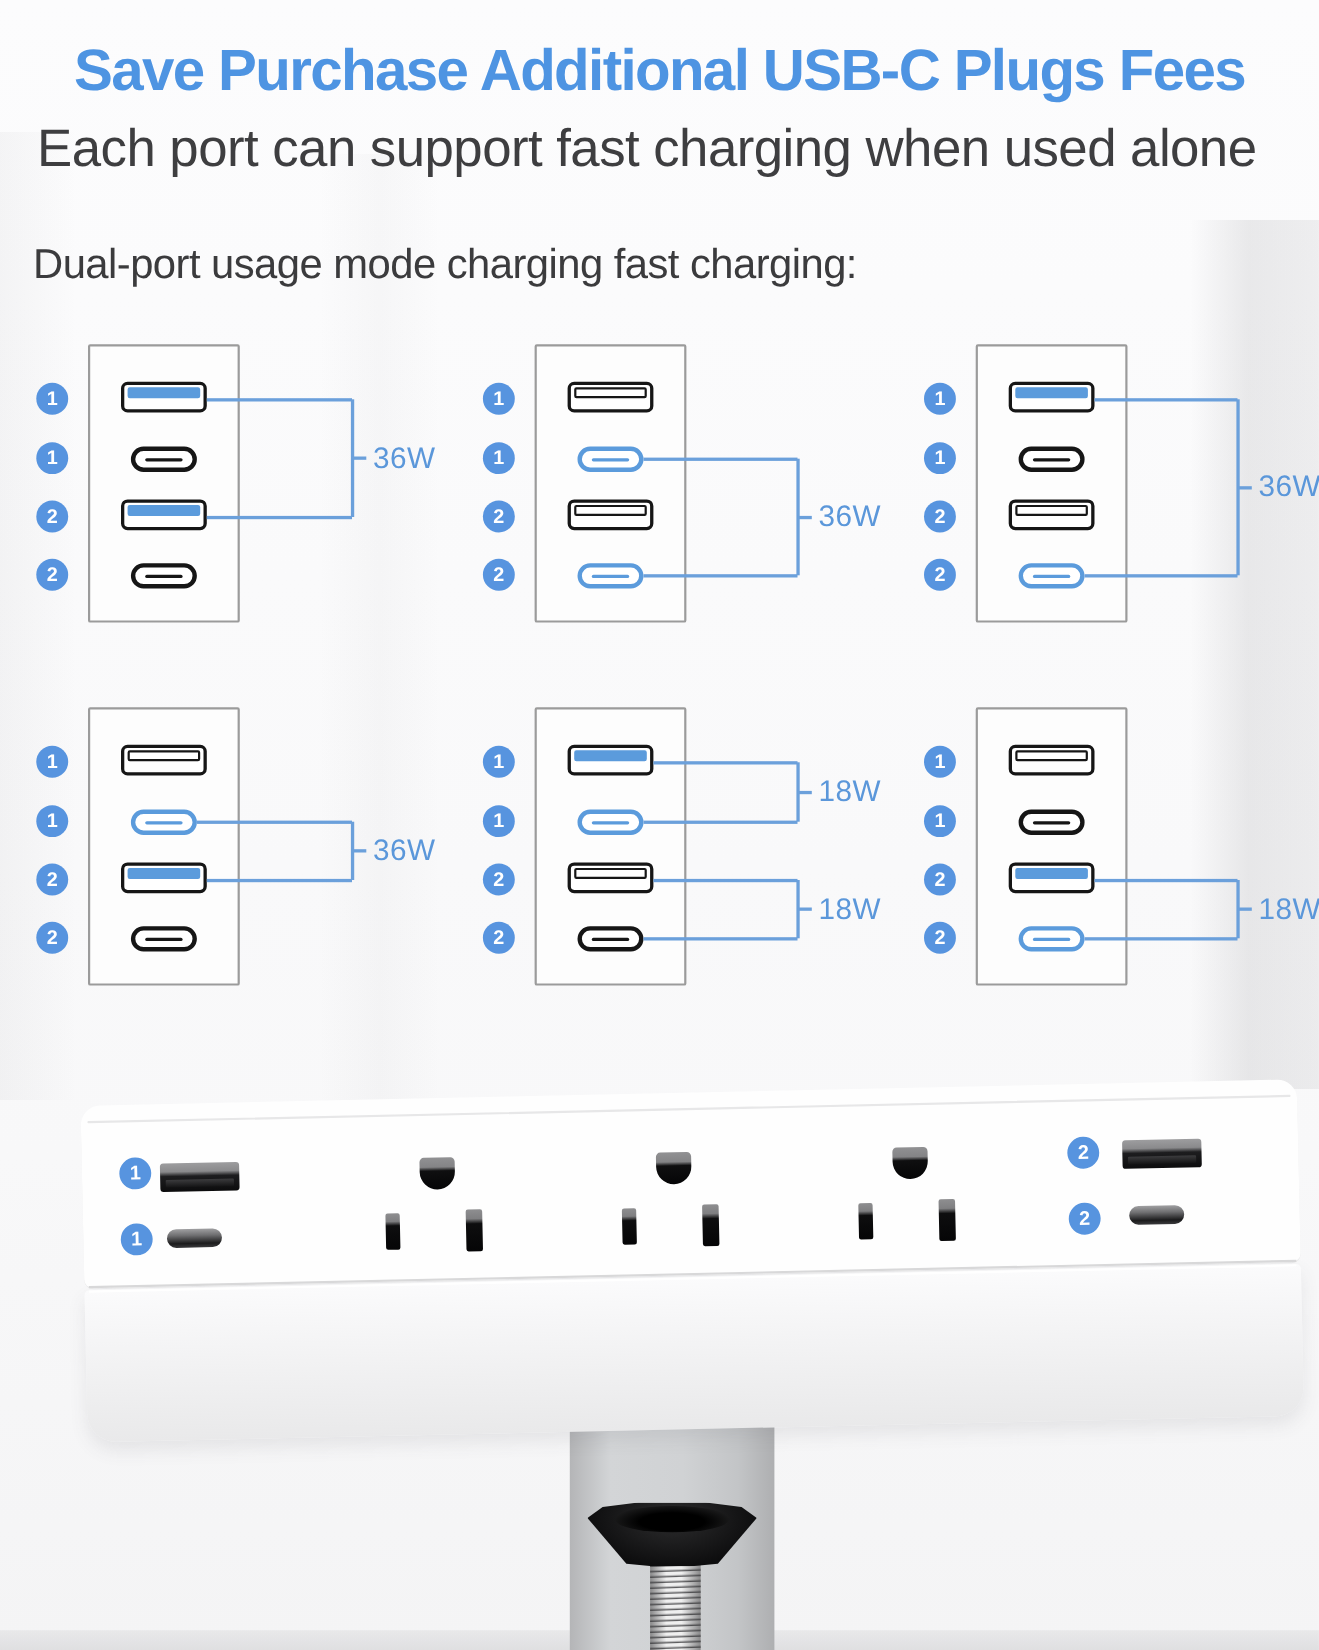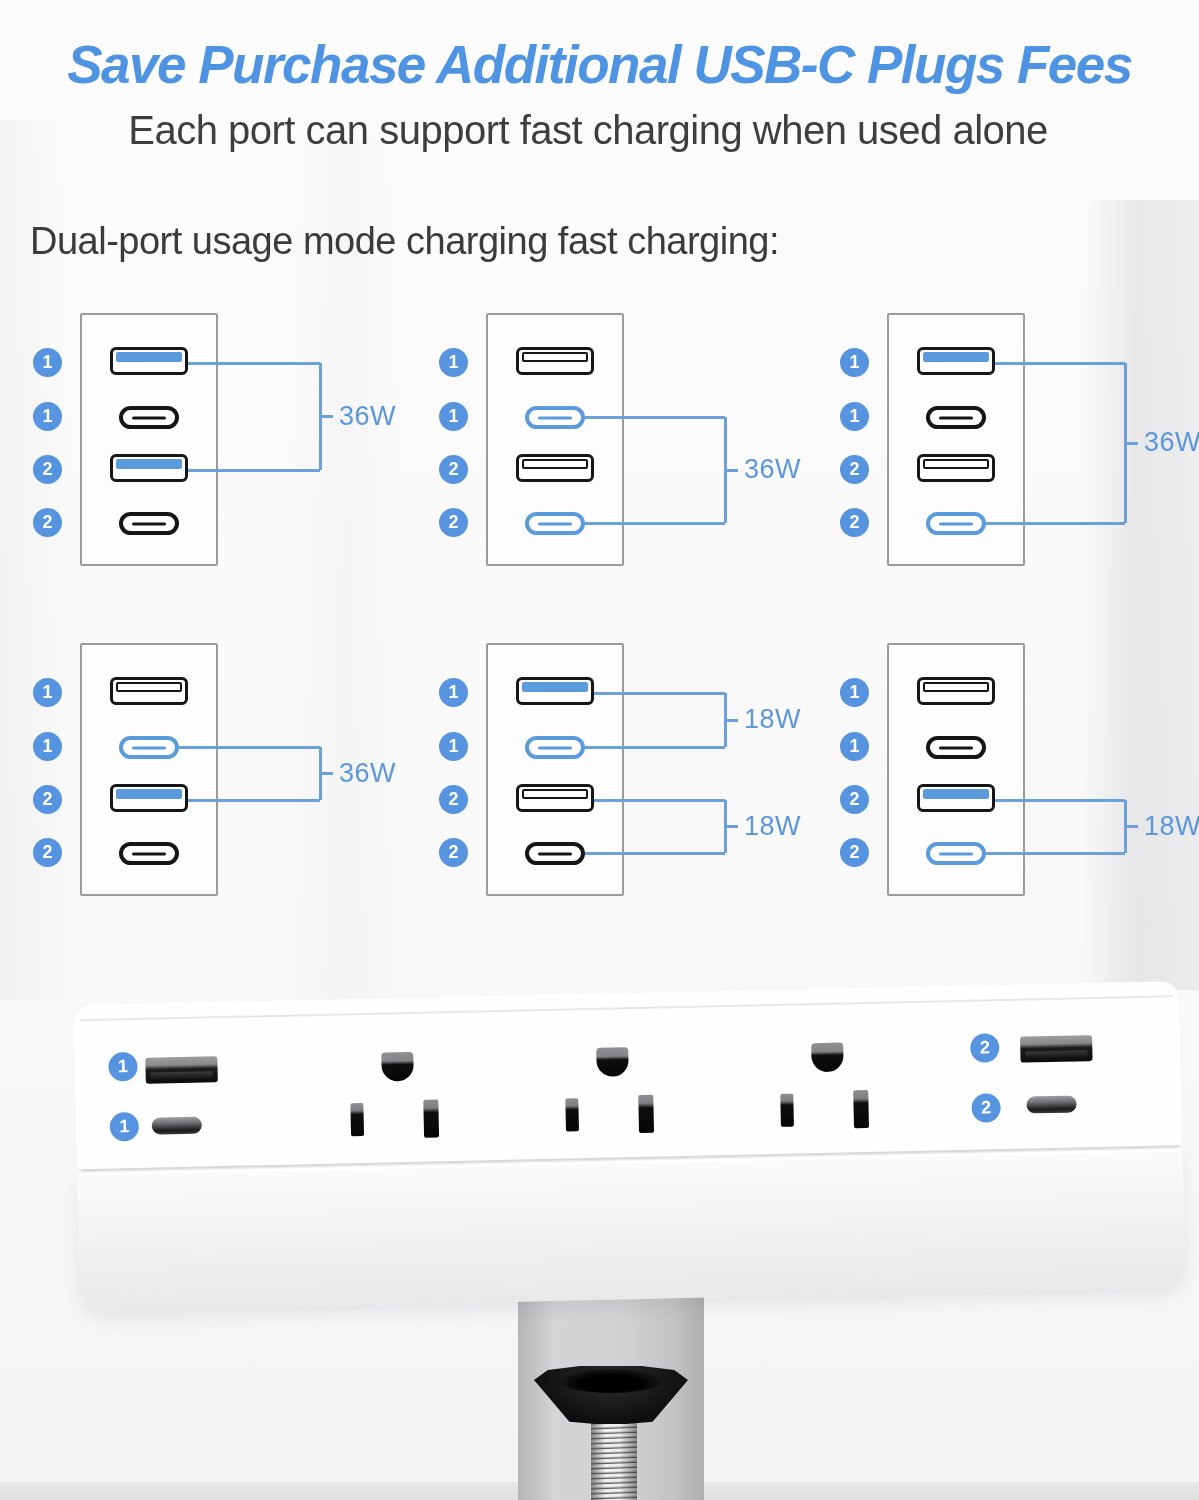--- a/index.html
+++ b/index.html
@@ -16,25 +16,25 @@
   #streak-left { left:0; top:120px; width:70px; height:880px;
     background:linear-gradient(90deg, rgba(120,120,125,.06), rgba(120,120,125,0)); }
   #streak-mid { left:290px; top:140px; width:110px; height:860px;
     background:linear-gradient(90deg, rgba(120,120,125,0), rgba(120,120,125,.04), rgba(120,120,125,0)); }
   #floor-band { left:0; top:1482px; width:1199px; height:18px;
     background:linear-gradient(180deg, rgba(130,130,135,.10), rgba(130,130,135,.18)); }
 
   
   #page-title {
     position:absolute; left:0; top:34px; width:1199px; text-align:center;
-    font-size:53px; font-weight:700; letter-spacing:-1.5px;font-style:italic;
+    font-size:53px; font-weight:700; letter-spacing:-1.5px;
   }
   #page-subtitle {
     position:absolute; left:0; top:108px; width:1176px; text-align:center;
-    font-size:40px; font-weight:400; color:#3e3e40; letter-spacing:-0.5px;
+    font-size:48px; font-weight:400; color:#3e3e40; letter-spacing:-0.5px;
   }
   #section-heading {
     position:absolute; left:30px; top:220px;
     font-size:38px; font-weight:400; color:#3b3b3d; letter-spacing:-0.5px;
   }
 
   
   .panel { position:absolute; width:138px; height:253px; background:#fdfdfd;
     border:2px solid #9b9b9b; border-radius:2px; }
   .badge { position:absolute; width:29px; height:29px; border-radius:50%;

